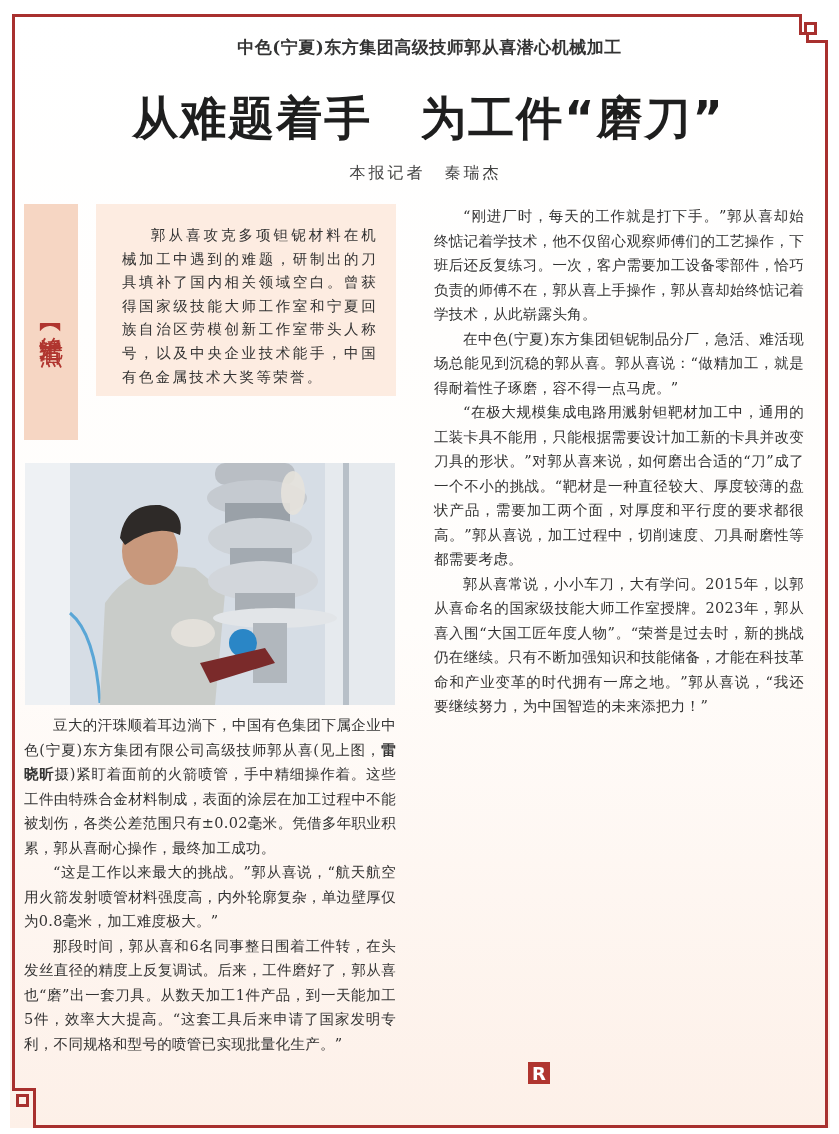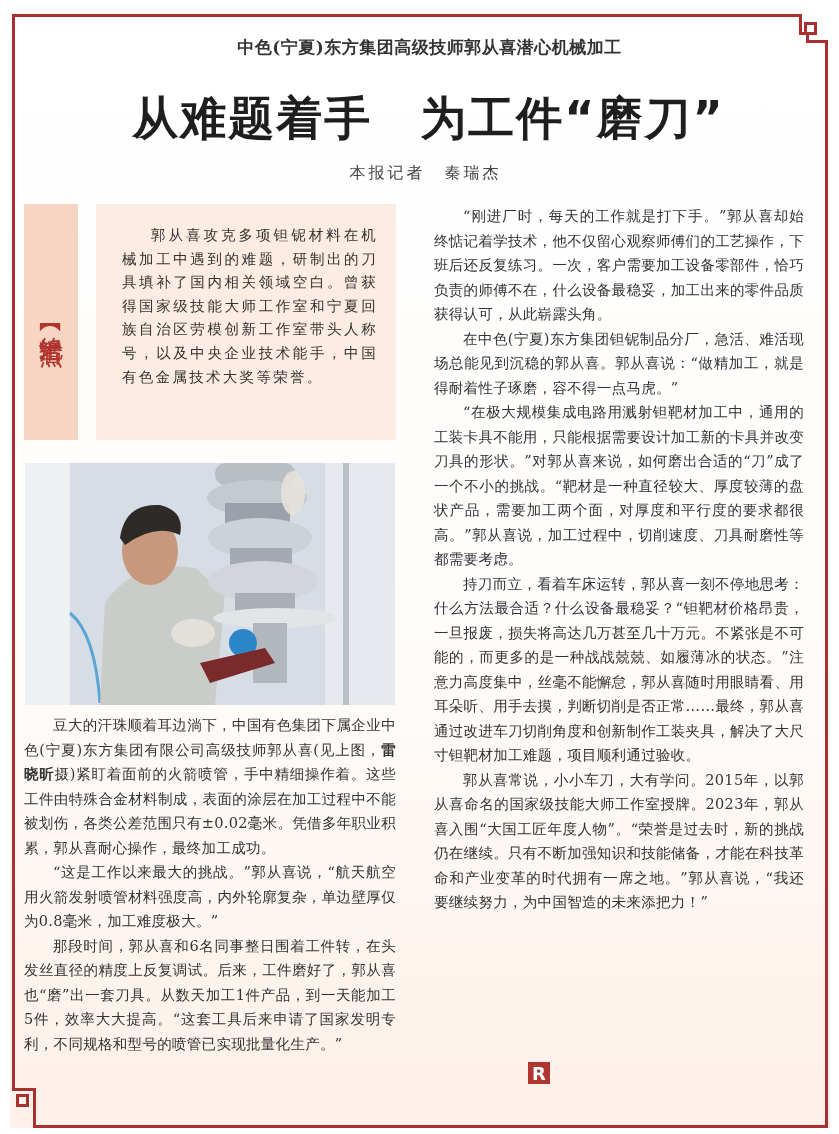--- a/index.html
+++ b/index.html
@@ -34,21 +34,21 @@
   }
   .tag-box {
     position:absolute; left:24px; top:204px; width:54px; height:236px;
     background:#f6d6c3; display:flex; align-items:center; justify-content:center;
   }
   .tag-text {
     writing-mode:vertical-rl; font-family:"DejaVu Sans", sans-serif;
     font-size:24px; color:#b0352f; letter-spacing:2px; line-height:1;
   }
   .summary-box {
-    position:absolute; left:96px; top:204px; width:300px; height:236px;
+    position:absolute; left:96px; top:204px; width:300px; height:192px;
     background:#fdece1; box-sizing:border-box; padding:20px 18px 10px 26px;
   }
   .summary-text {
     font-size:14.5px; line-height:23.6px; letter-spacing:2.3px; color:#333;
     text-indent:2em; text-align:justify;
   }
   .photo {
     position:absolute; left:25px; top:463px; width:370px; height:242px;
     background:linear-gradient(180deg,#dfe5ec 0%,#c8d1da 60%,#b7c0c9 100%);
     overflow:hidden;
@@ -142,22 +142,21 @@
   </svg>
 </div>
 
 <div class="col col-left">
   <p><span>豆大的汗珠顺着耳边淌下，中国有色集团下属企业中色(宁夏)东方集团有限公司高级技师郭从喜(见上图，</span><span class="bold">雷晓昕</span><span>摄)紧盯着面前的火箭喷管，手中精细操作着。这些工件由特殊合金材料制成，表面的涂层在加工过程中不能被划伤，各类公差范围只有±0.02毫米。凭借多年职业积累，郭从喜耐心操作，最终加工成功。</span></p>
   <p>“这是工作以来最大的挑战。”郭从喜说，“航天航空用火箭发射喷管材料强度高，内外轮廓复杂，单边壁厚仅为0.8毫米，加工难度极大。”</p>
   <p>那段时间，郭从喜和6名同事整日围着工件转，在头发丝直径的精度上反复调试。后来，工件磨好了，郭从喜也“磨”出一套刀具。从数天加工1件产品，到一天能加工5件，效率大大提高。“这套工具后来申请了国家发明专利，不同规格和型号的喷管已实现批量化生产。”</p>
 </div>
 
 <div class="col col-right">
-  <p>“刚进厂时，每天的工作就是打下手。”郭从喜却始终惦记着学技术，他不仅留心观察师傅们的工艺操作，下班后还反复练习。一次，客户需要加工设备零部件，恰巧负责的师傅不在，什么设备最稳妥，加工出来的零件品质获得认可，从此崭露头角。</p>
+  <p>“刚进厂时，每天的工作就是打下手。”郭从喜却始终惦记着学技术，他不仅留心观察师傅们的工艺操作，下班后还反复练习。一次，客户需要加工设备零部件，恰巧负责的师傅不在，郭从喜上手操作，郭从喜却始终惦记着学技术，从此崭露头角。</p>
   <p>在中色(宁夏)东方集团钽铌制品分厂，急活、难活现场总能见到沉稳的郭从喜。郭从喜说：“做精加工，就是得耐着性子琢磨，容不得一点马虎。”</p>
   <p>“在极大规模集成电路用溅射钽靶材加工中，通用的工装卡具不能用，只能根据需要设计加工新的卡具并改变刀具的形状。”对郭从喜来说，如何磨出合适的“刀”成了一个不小的挑战。“靶材是一种直径较大、厚度较薄的盘状产品，需要加工两个面，对厚度和平行度的要求都很高。”郭从喜说，加工过程中，切削速度、刀具耐磨性等都需要考虑。</p>
-  <p>持刀而立，看着车床运转，郭从喜一刻不停地思考：什么方法最合适？什么设备最稳妥？“钽靶材价格昂贵，一旦报废，损失将高达几万甚至几十万元。不紧张是不可能的，而更多的是一种战战兢兢、如履薄冰的状态。”注意力高度集中，丝毫不能懈怠，郭从喜随时用眼睛看、用耳朵听、用手去摸，判断切削是否正常……最终，郭从喜通过改进车刀切削角度和创新制作工装夹具，解决了大尺寸钽靶材加工难题，项目顺利通过验收。</p>
   <p>郭从喜常说，小小车刀，大有学问。2015年，以郭从喜命名的国家级技能大师工作室授牌。2023年，郭从喜入围“大国工匠年度人物”。“荣誉是过去时，新的挑战仍在继续。只有不断加强知识和技能储备，才能在科技革命和产业变革的时代拥有一席之地。”郭从喜说，“我还要继续努力，为中国智造的未来添把力！”</p>
 </div>
 
 <div class="brand">
   <span class="brand-r">R</span>
 </div>
 
 </body></html>

